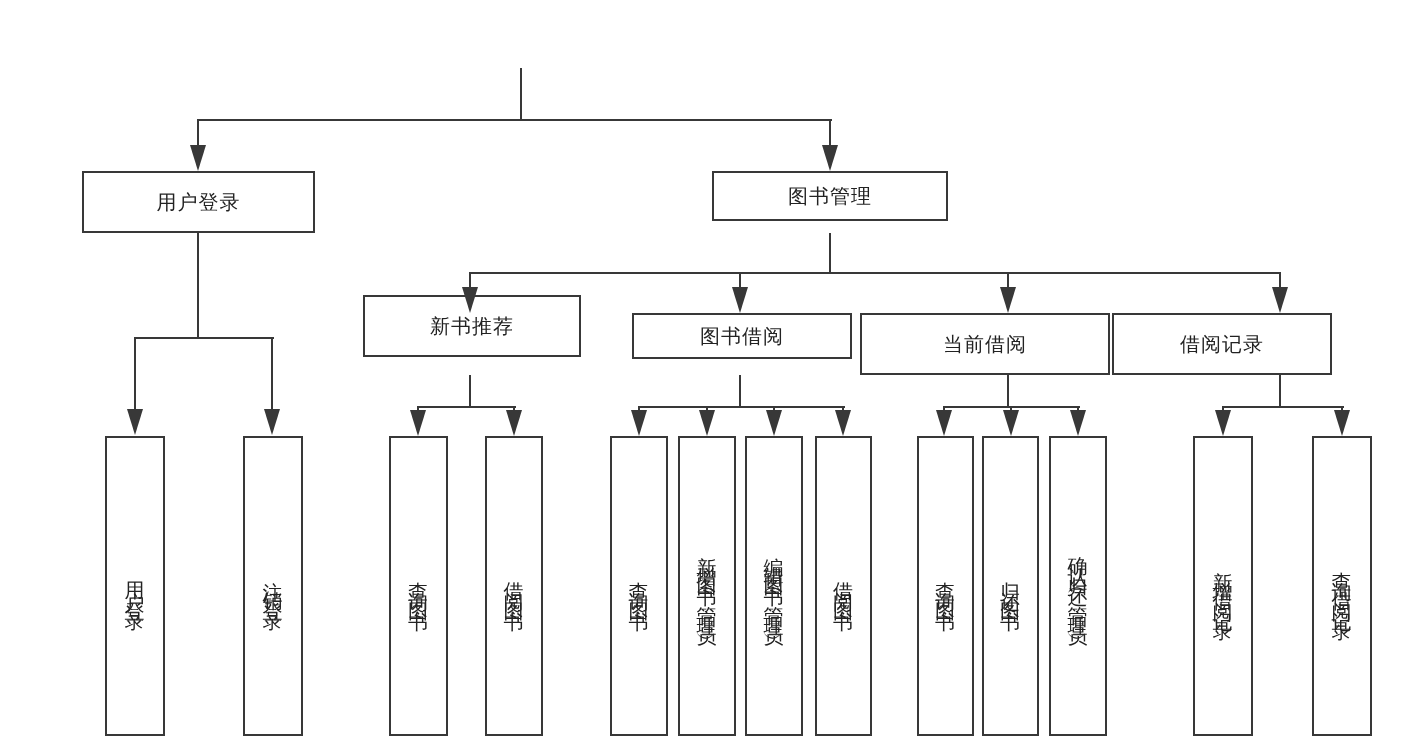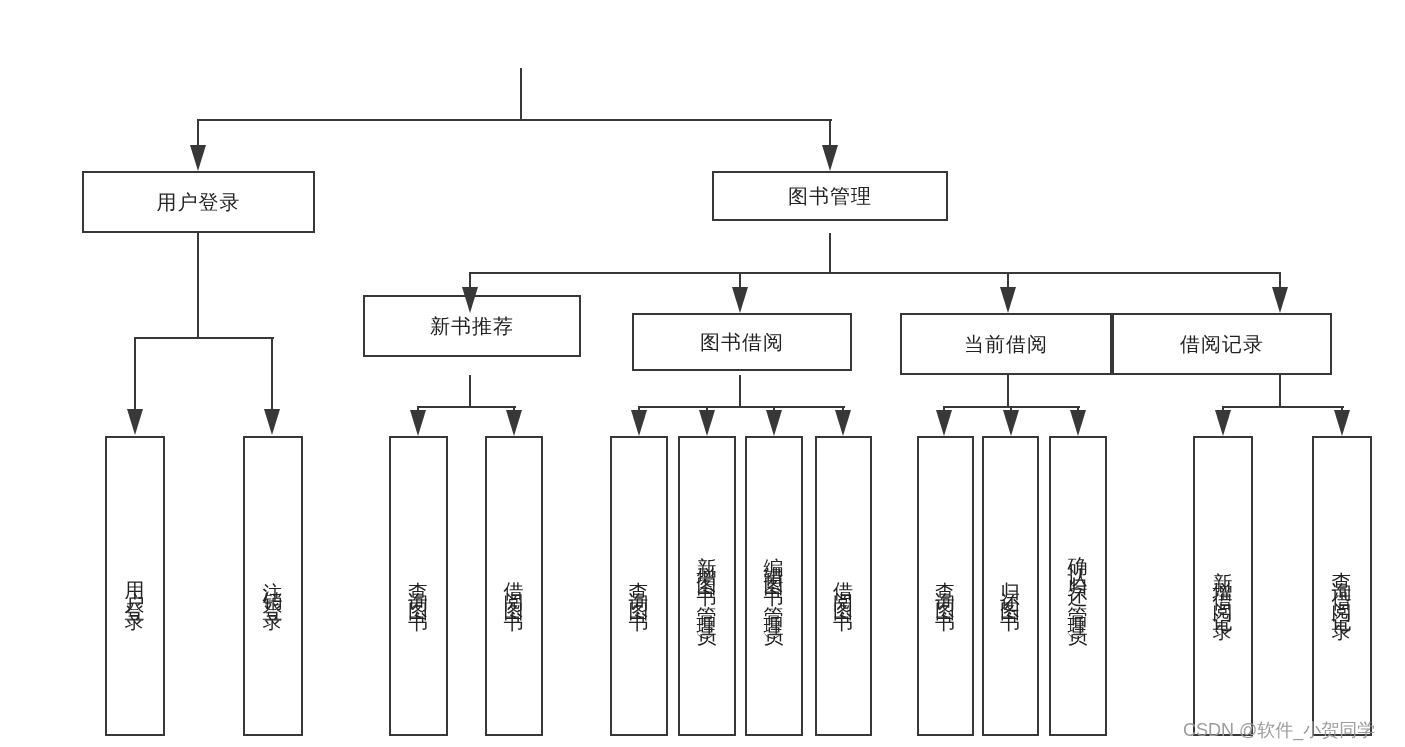--- a/index.html
+++ b/index.html
@@ -59,24 +59,24 @@
   <div class="node h-node" style="left:82px;top:171px;width:233px;height:62px">
     <span class="lbl">用户登录</span>
   </div>
   <div class="node h-node" style="left:712px;top:171px;width:236px;height:50px">
     <span class="lbl">图书管理</span>
   </div>
 
   <div class="node h-node" style="left:363px;top:295px;width:218px;height:62px">
     <span class="lbl">新书推荐</span>
   </div>
-  <div class="node h-node" style="left:632px;top:313px;width:220px;height:58px">
+  <div class="node h-node" style="left:632px;top:313px;width:220px;height:46px">
     <span class="lbl">图书借阅</span>
   </div>
-  <div class="node h-node" style="left:900px;top:313px;width:212px;height:62px">
+  <div class="node h-node" style="left:860px;top:313px;width:250px;height:62px">
     <span class="lbl">当前借阅</span>
   </div>
   <div class="node h-node" style="left:1112px;top:313px;width:220px;height:62px">
     <span class="lbl">借阅记录</span>
   </div>
 
   <div class="node v-node" style="left:105px;top:436px;width:60px;height:300px">
     <span class="lbl">用户登录</span>
   </div>
   <div class="node v-node" style="left:243px;top:436px;width:60px;height:300px">
@@ -172,15 +172,14 @@
   <div class="seg seg-v" style="left:1077px;top:406px;height:6px"></div>
   <div class="arrow" style="left:1070px;top:410px"></div>
 
   <div class="seg seg-v" style="left:1279px;top:375px;height:31px"></div>
   <div class="seg seg-h" style="left:1222px;top:406px;width:122px"></div>
   <div class="seg seg-v" style="left:1222px;top:406px;height:6px"></div>
   <div class="arrow" style="left:1215px;top:410px"></div>
   <div class="seg seg-v" style="left:1341px;top:406px;height:6px"></div>
   <div class="arrow" style="left:1334px;top:410px"></div>
 
-  <div class="watermark">CSDN @软件_小贺同学</div>
 
 </div>
 
 </body></html>

